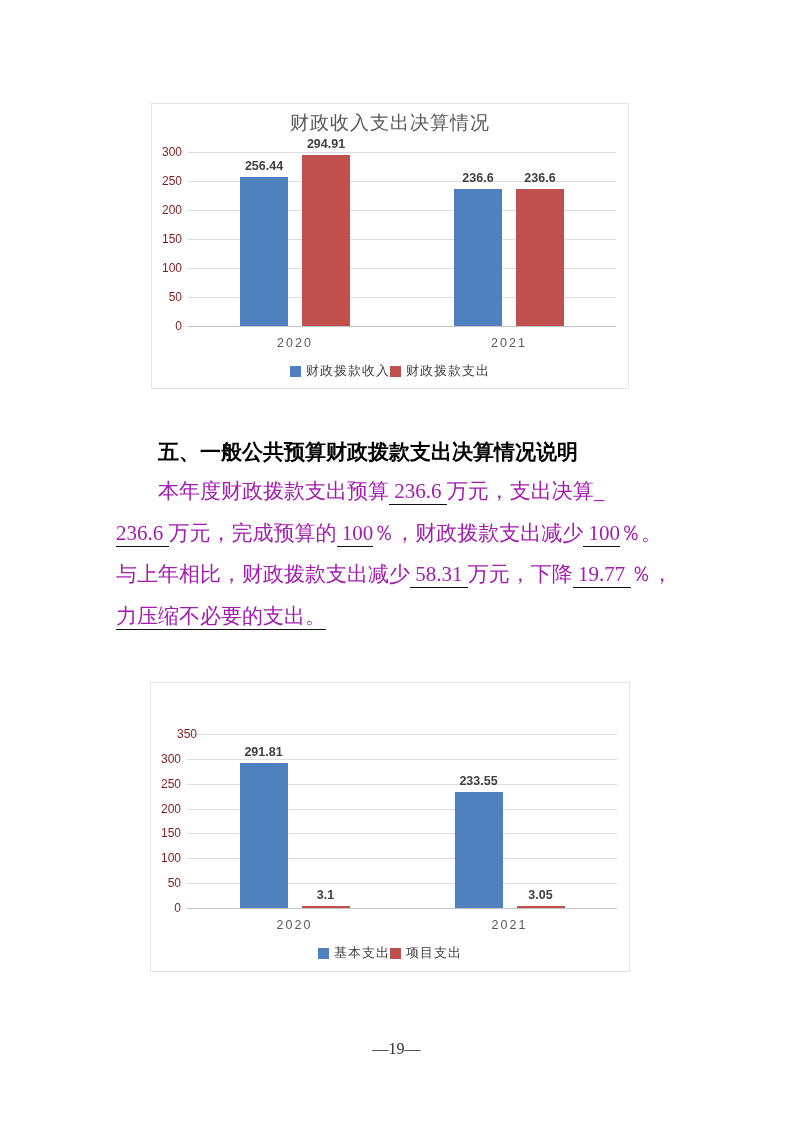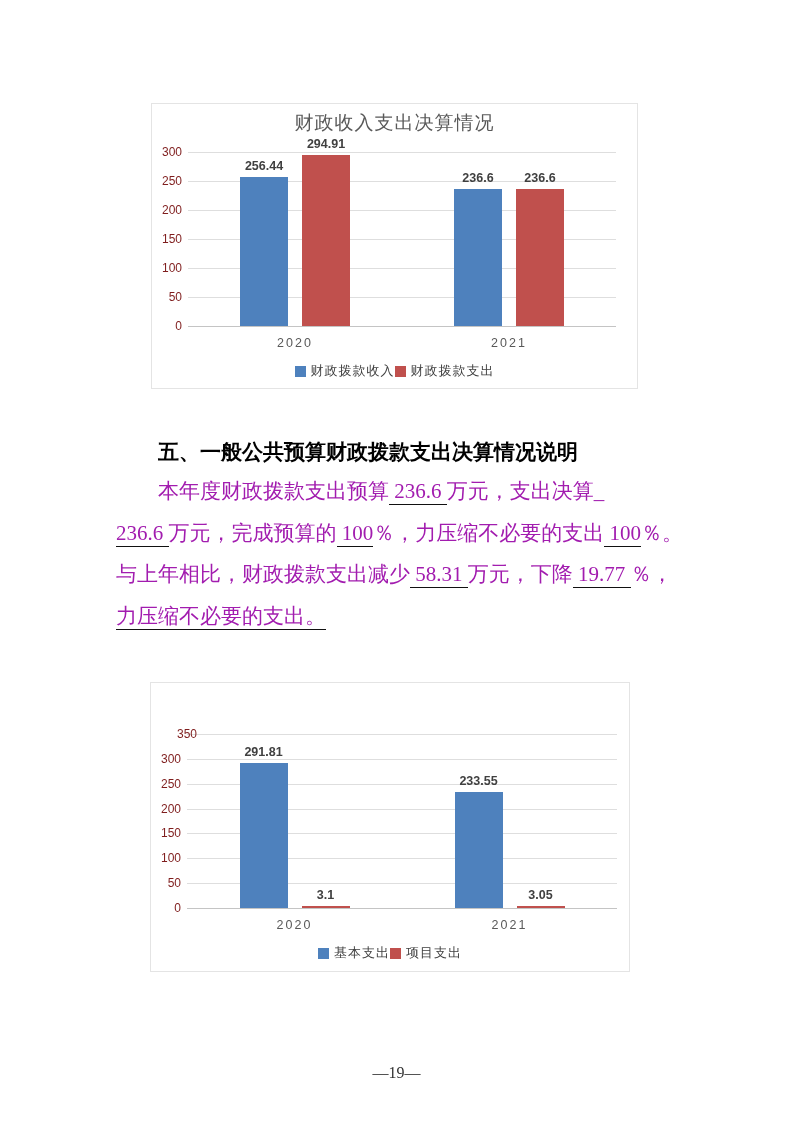--- a/index.html
+++ b/index.html
@@ -5,21 +5,21 @@
   html,body{margin:0;padding:0;background:#ffffff;}
   .page{
     position:relative;width:793px;height:1122px;background:#ffffff;
     font-family:"Liberation Sans",sans-serif;overflow:hidden;margin:0 auto;
   }
   
   .chart-box{
     position:absolute;background:#ffffff;border:1px solid #e4e4e4;
     font-family:"Liberation Sans",sans-serif;
   }
-  #chart1{left:151px;top:103px;width:476px;height:284px;padding-left:9px;}
+  #chart1{left:151px;top:103px;width:476px;height:284px;}
   #chart2{left:150px;top:682px;width:478px;height:288px;}
   .chart-title{
     position:absolute;left:0;right:0;top:6px;text-align:center;
     font-size:19px;color:#595959;letter-spacing:1px;white-space:nowrap;
   }
   .gridline{position:absolute;height:1px;background:#dedede;}
   .gridline.base{background:#c4c4c4;}
   .ytick{
     position:absolute;width:30px;text-align:right;font-size:12px;color:#7f1d1d;
   }
@@ -48,21 +48,21 @@
   .para{
     position:absolute;left:116px;top:471px;width:580px;
     font-family:"Liberation Serif",serif;font-size:21px;color:#a21caf;
   }
   .t-line{height:41.5px;line-height:41.5px;white-space:nowrap;}
   .t-line.indent{text-indent:42px;}
   .useg{border-bottom:1.5px solid #111;padding-bottom:1px;}
   
   .page-num{
     position:absolute;left:0;right:0;top:1040px;text-align:center;
-    font-family:"Liberation Serif",serif;font-size:16px;color:#333;margin-top:24px;
+    font-family:"Liberation Serif",serif;font-size:16px;color:#333;
   }
 </style>
 </head>
 <body>
 
 <div class="page">
 
   <div class="chart-box" id="chart1">
       <div class="chart-title">财政收入支出决算情况</div>
       <div class="gridline base" style="left: 36px; width: 428px; top: 222px;"></div>
@@ -98,21 +98,21 @@
           <div class="legend-swatch" style="background: rgb(192, 80, 77);"></div>
           <div class="legend-label">财政拨款支出</div>
         </div>
       </div>
     </div>
 
   <div class="heading">五、一般公共预算财政拨款支出决算情况说明</div>
 
   <div class="para" id="para">
       <div class="t-line indent"><span class="">本年度财政拨款支出预算</span><span class="useg"> 236.6 </span><span class="">万元，支出决算</span><span class="">_</span></div>
-      <div class="t-line"><span class="useg">236.6 </span><span class="">万元，完成预算的</span><span class="useg"> 100</span><span class="">％，力压缩不必要的支出</span><span class="useg"> 100</span><span class="">％。</span></div>
+      <div class="t-line"><span class="useg">236.6 </span><span class="">万元，完成预算的</span><span class="useg"> 100</span><span class="">％，财政拨款支出减少</span><span class="useg"> 100</span><span class="">％。</span></div>
       <div class="t-line"><span class="">与上年相比，财政拨款支出减少</span><span class="useg"> 58.31 </span><span class="">万元，下降</span><span class="useg"> 19.77 </span><span class="">％，</span></div>
       <div class="t-line"><span class="useg">力压缩不必要的支出。</span></div>
     </div>
 
   <div class="chart-box" id="chart2">
       <div class="gridline base" style="left: 36px; width: 430px; top: 225px;"></div>
       <div class="ytick" style="left: 0px; top: 218px;">0</div>
       <div class="gridline" style="left: 36px; width: 430px; top: 200.143px;"></div>
       <div class="ytick" style="left: 0px; top: 193.143px;">50</div>
       <div class="gridline" style="left: 36px; width: 430px; top: 175.286px;"></div>

